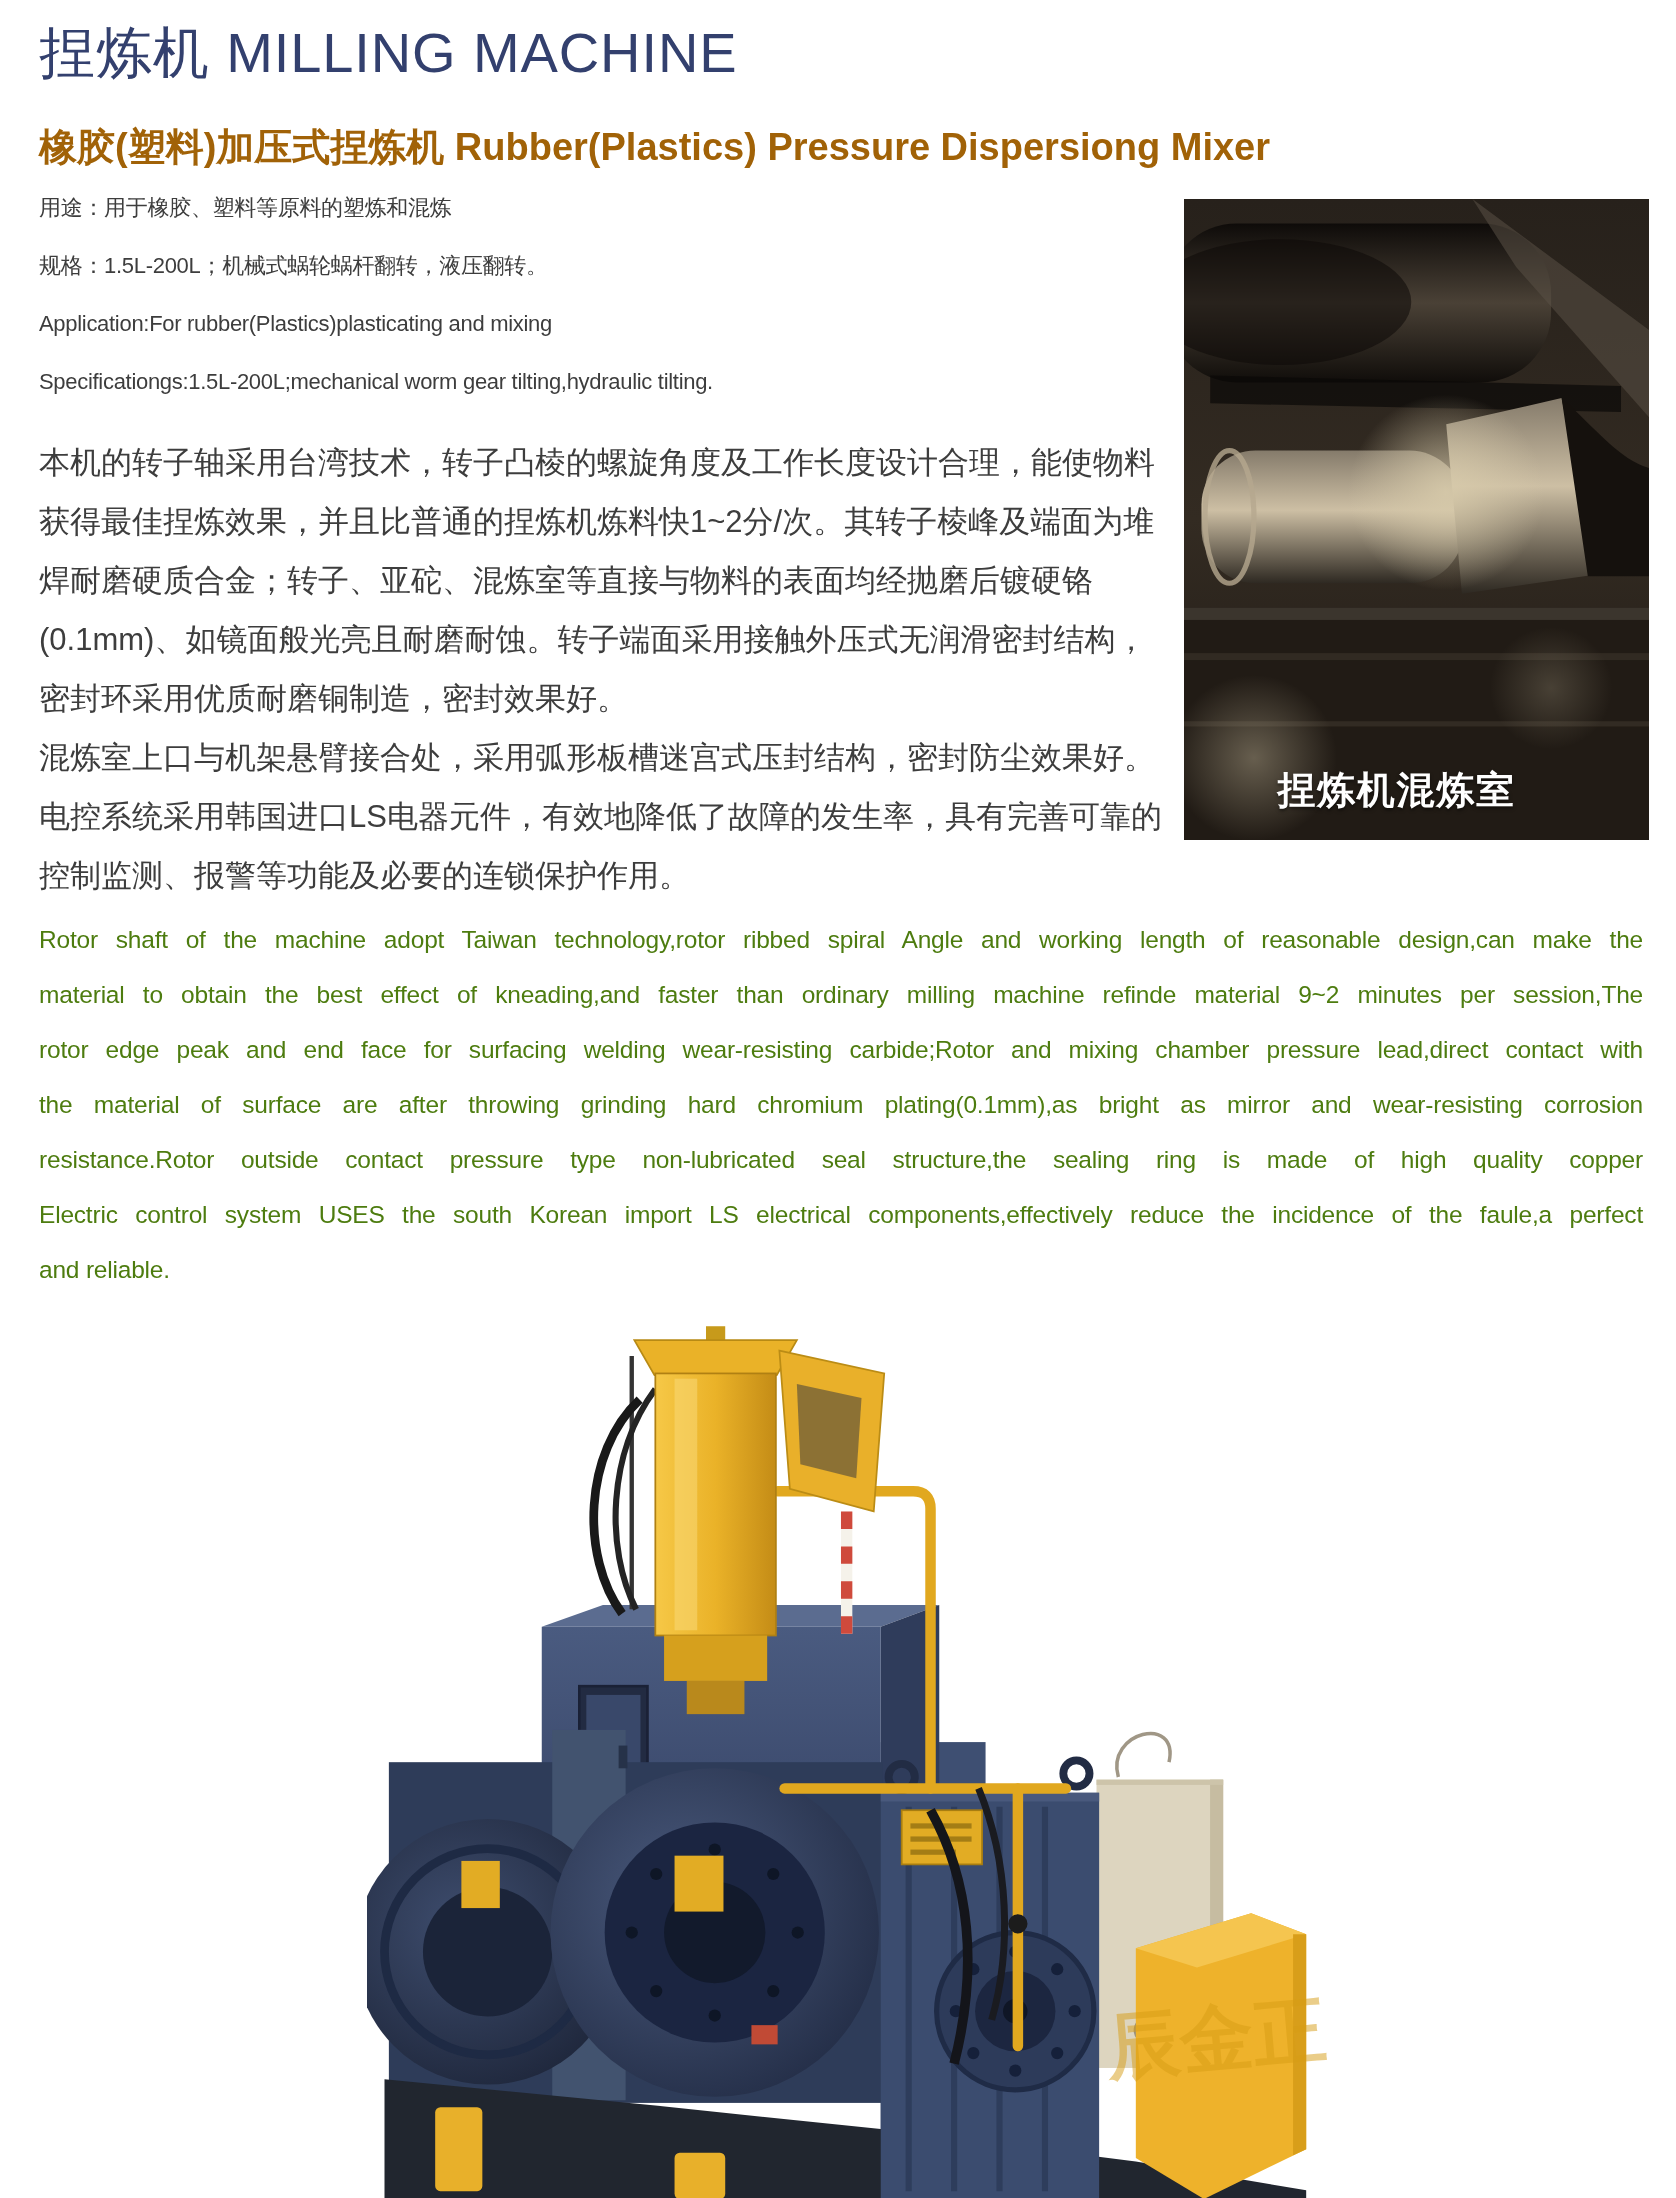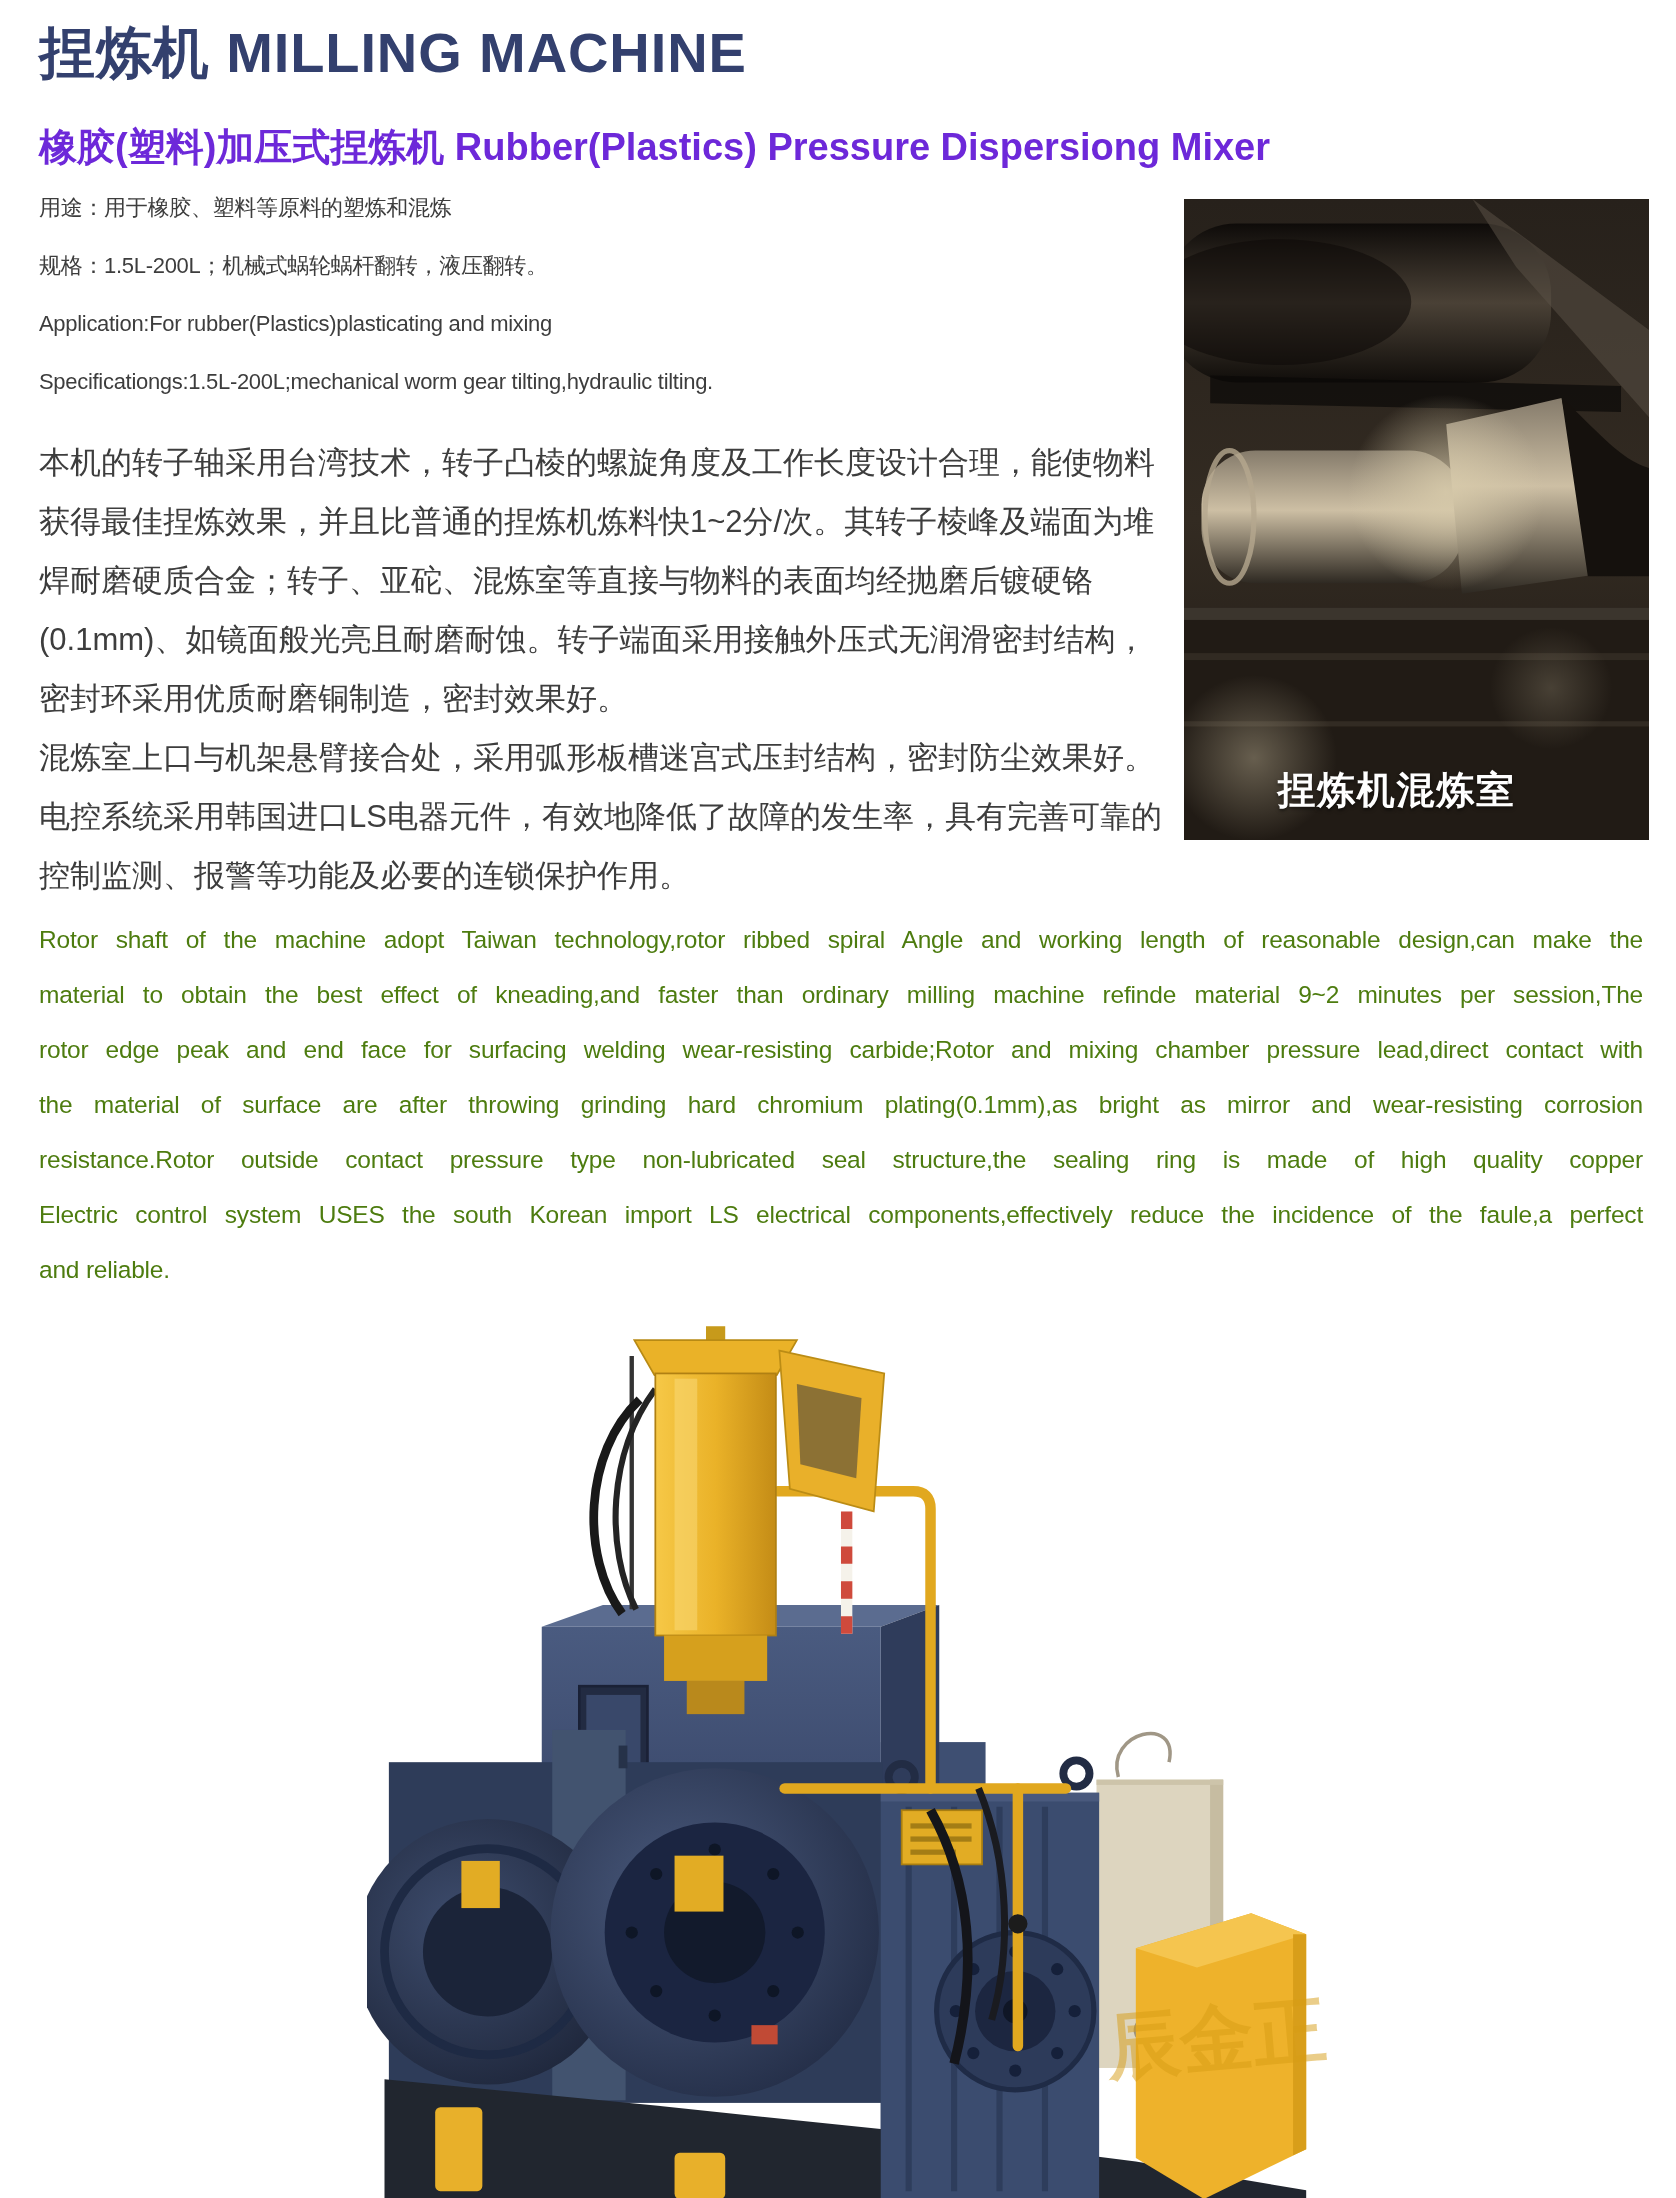--- a/index.html
+++ b/index.html
@@ -2,25 +2,25 @@
 <html style="font-size:14px"><head>
 <meta charset="utf-8">
 <style>
   html,body { margin:0; padding:0; background:#ffffff; }
   .page {
     position:relative; width:1677px; height:2198px; background:#ffffff; overflow:hidden;
     font-family:"Liberation Sans","DejaVu Sans",sans-serif;
   }
   .title {
     position:absolute; left:39px; top:15.7px; margin:0;
-    font-size:56px; font-weight:bold; color:#33406e; letter-spacing:0.9px; white-space:nowrap;
+    font-size:56px; font-weight:normal; color:#33406e; letter-spacing:0.9px; white-space:nowrap;
   }
   .subtitle {
     position:absolute; left:39px; top:122px; margin:0;
-    font-size:38px; font-weight:bold; color:#6d28d9; white-space:nowrap;
+    font-size:38px; font-weight:bold; color:#a16207; white-space:nowrap;
   }
   .intro {
     position:absolute; left:39px; top:179px;
     font-size:22px; color:#3d3d3d; letter-spacing:-0.3px;
   }
   .intro .intro-line { height:58px; line-height:58px; white-space:nowrap; }
   .desc-zh {
     position:absolute; left:39px; top:433px; width:1127px;
     font-size:31px; color:#3d3d3d;
   }

